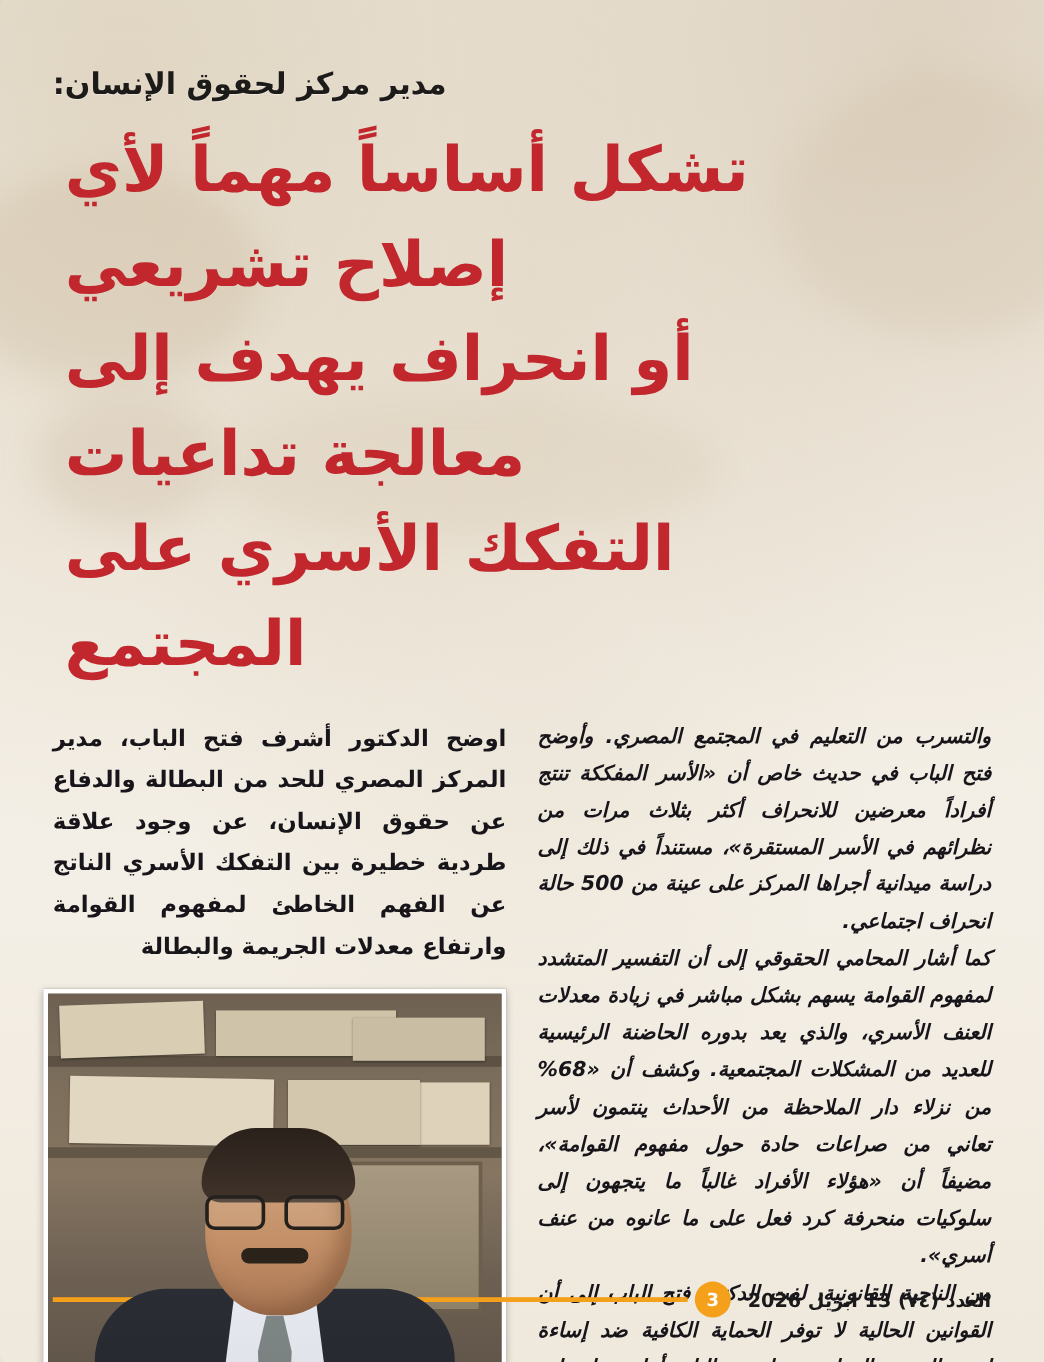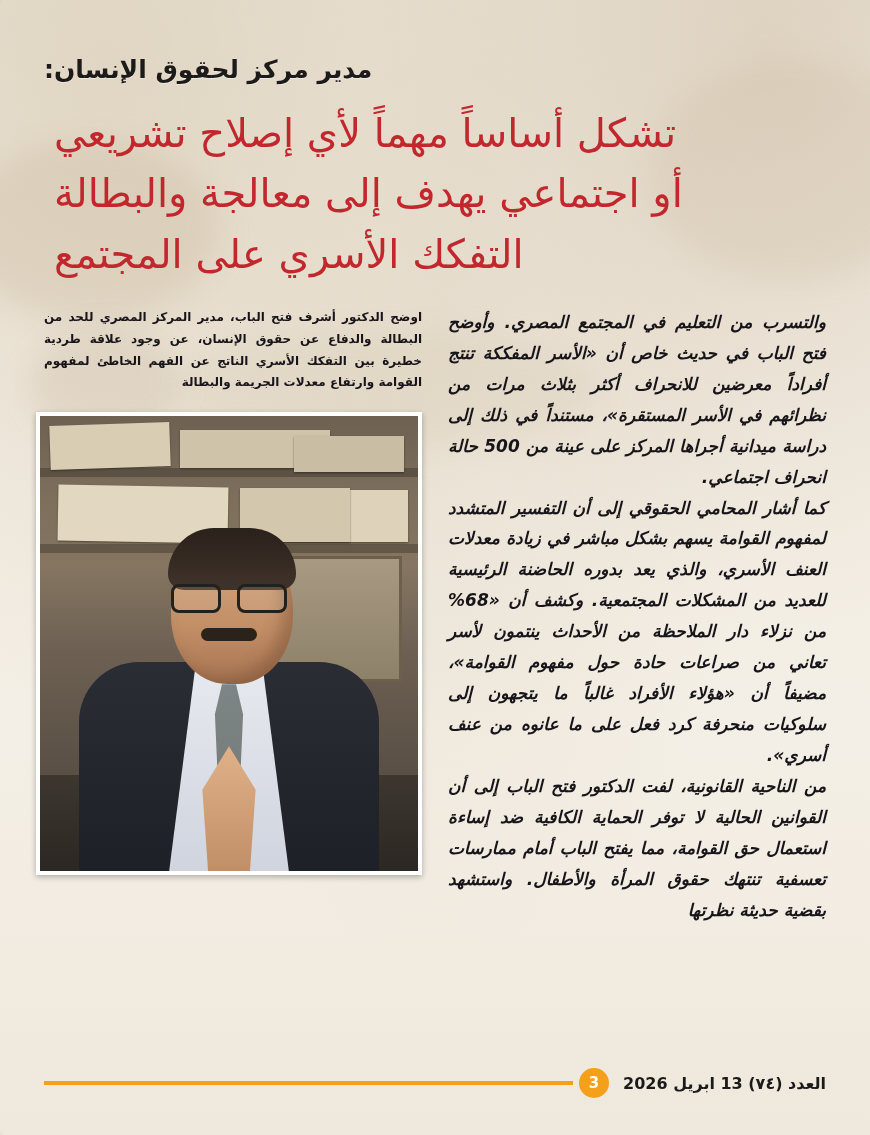--- a/index.html
+++ b/index.html
@@ -55,23 +55,23 @@
     font-weight: 700;
     font-size: 25px;
     color: #1d1b19;
     letter-spacing: 0;
     line-height: 1.3;
     text-shadow: 0 1px 0 rgba(255,255,255,0.4);
     margin-bottom: 16px;
   }
   .headline {
     font-family: "DejaVu Sans", "Liberation Sans", sans-serif;
-    font-weight: 400;
+    font-weight: 700;
     color: #c1272d;
-    font-size: 40px;
+    font-size: 52px;
     line-height: 1.52;
     letter-spacing: 0;
     padding: 0 10px;
   }
   .headline .ln { display: block; }
   .headline .ln2 { padding-right: 30px; }
   .headline .ln3 { padding-right: 60px; }
   .headline .ln4 { padding-right: 130px; }
 
   
@@ -92,21 +92,21 @@
     margin: 0;
     font-family: "DejaVu Sans", "Liberation Sans", sans-serif;
     font-weight: 700;
     font-size: 15.5px;
     line-height: 1.82;
     color: #17151a;
     text-align: justify;
     text-justify: inter-word;
   }
   .col.left p { font-size: 17px; font-style: italic; }
-  .col.right p { font-size: 12px; }
+  .col.right p { font-size: 19px; }
 
   .photo-frame {
     margin-top: 18px;
     width: 100%;
     height: 455px;
     border: 4px solid #ffffff;
     box-shadow: 0 2px 6px rgba(0,0,0,0.28);
     overflow: hidden;
     position: relative;
     background: #6b5a4a;
@@ -284,21 +284,21 @@
   <div class="texture"></div>
   <div class="smudge sm1"></div>
   <div class="smudge sm2"></div>
   <div class="smudge sm3"></div>
   <div class="smudge sm4"></div>
 
   <div class="header">
     <div class="kicker">مدير مركز لحقوق الإنسان:</div>
     <div class="headline">
       <span class="ln ln2">تشكل أساساً مهماً لأي إصلاح تشريعي</span>
-      <span class="ln ln3">أو اجتماعي يهدف إلى معالجة والبطالة</span>
+      <span class="ln ln3">أو انحراف يهدف إلى معالجة تداعيات</span>
       <span class="ln ln4">التفكك الأسري على المجتمع</span>
     </div>
   </div>
 
   <div class="body-wrap">
     <div class="col left">
       <p>والتسرب من التعليم في المجتمع المصري. وأوضح فتح الباب في حديث خاص أن «الأسر المفككة تنتج أفراداً معرضين للانحراف أكثر بثلاث مرات من نظرائهم في الأسر المستقرة»، مستنداً في ذلك إلى دراسة ميدانية أجراها المركز على عينة من 500 حالة انحراف اجتماعي.</p>
       <p>كما أشار المحامي الحقوقي إلى أن التفسير المتشدد لمفهوم القوامة يسهم بشكل مباشر في زيادة معدلات العنف الأسري، والذي يعد بدوره الحاضنة الرئيسية للعديد من المشكلات المجتمعية. وكشف أن «68% من نزلاء دار الملاحظة من الأحداث ينتمون لأسر تعاني من صراعات حادة حول مفهوم القوامة»، مضيفاً أن «هؤلاء الأفراد غالباً ما يتجهون إلى سلوكيات منحرفة كرد فعل على ما عانوه من عنف أسري».</p>
       <p>من الناحية القانونية، لفت الدكتور فتح الباب إلى أن القوانين الحالية لا توفر الحماية الكافية ضد إساءة استعمال حق القوامة، مما يفتح الباب أمام ممارسات تعسفية تنتهك حقوق المرأة والأطفال. واستشهد بقضية حديثة نظرتها</p>
     </div>

